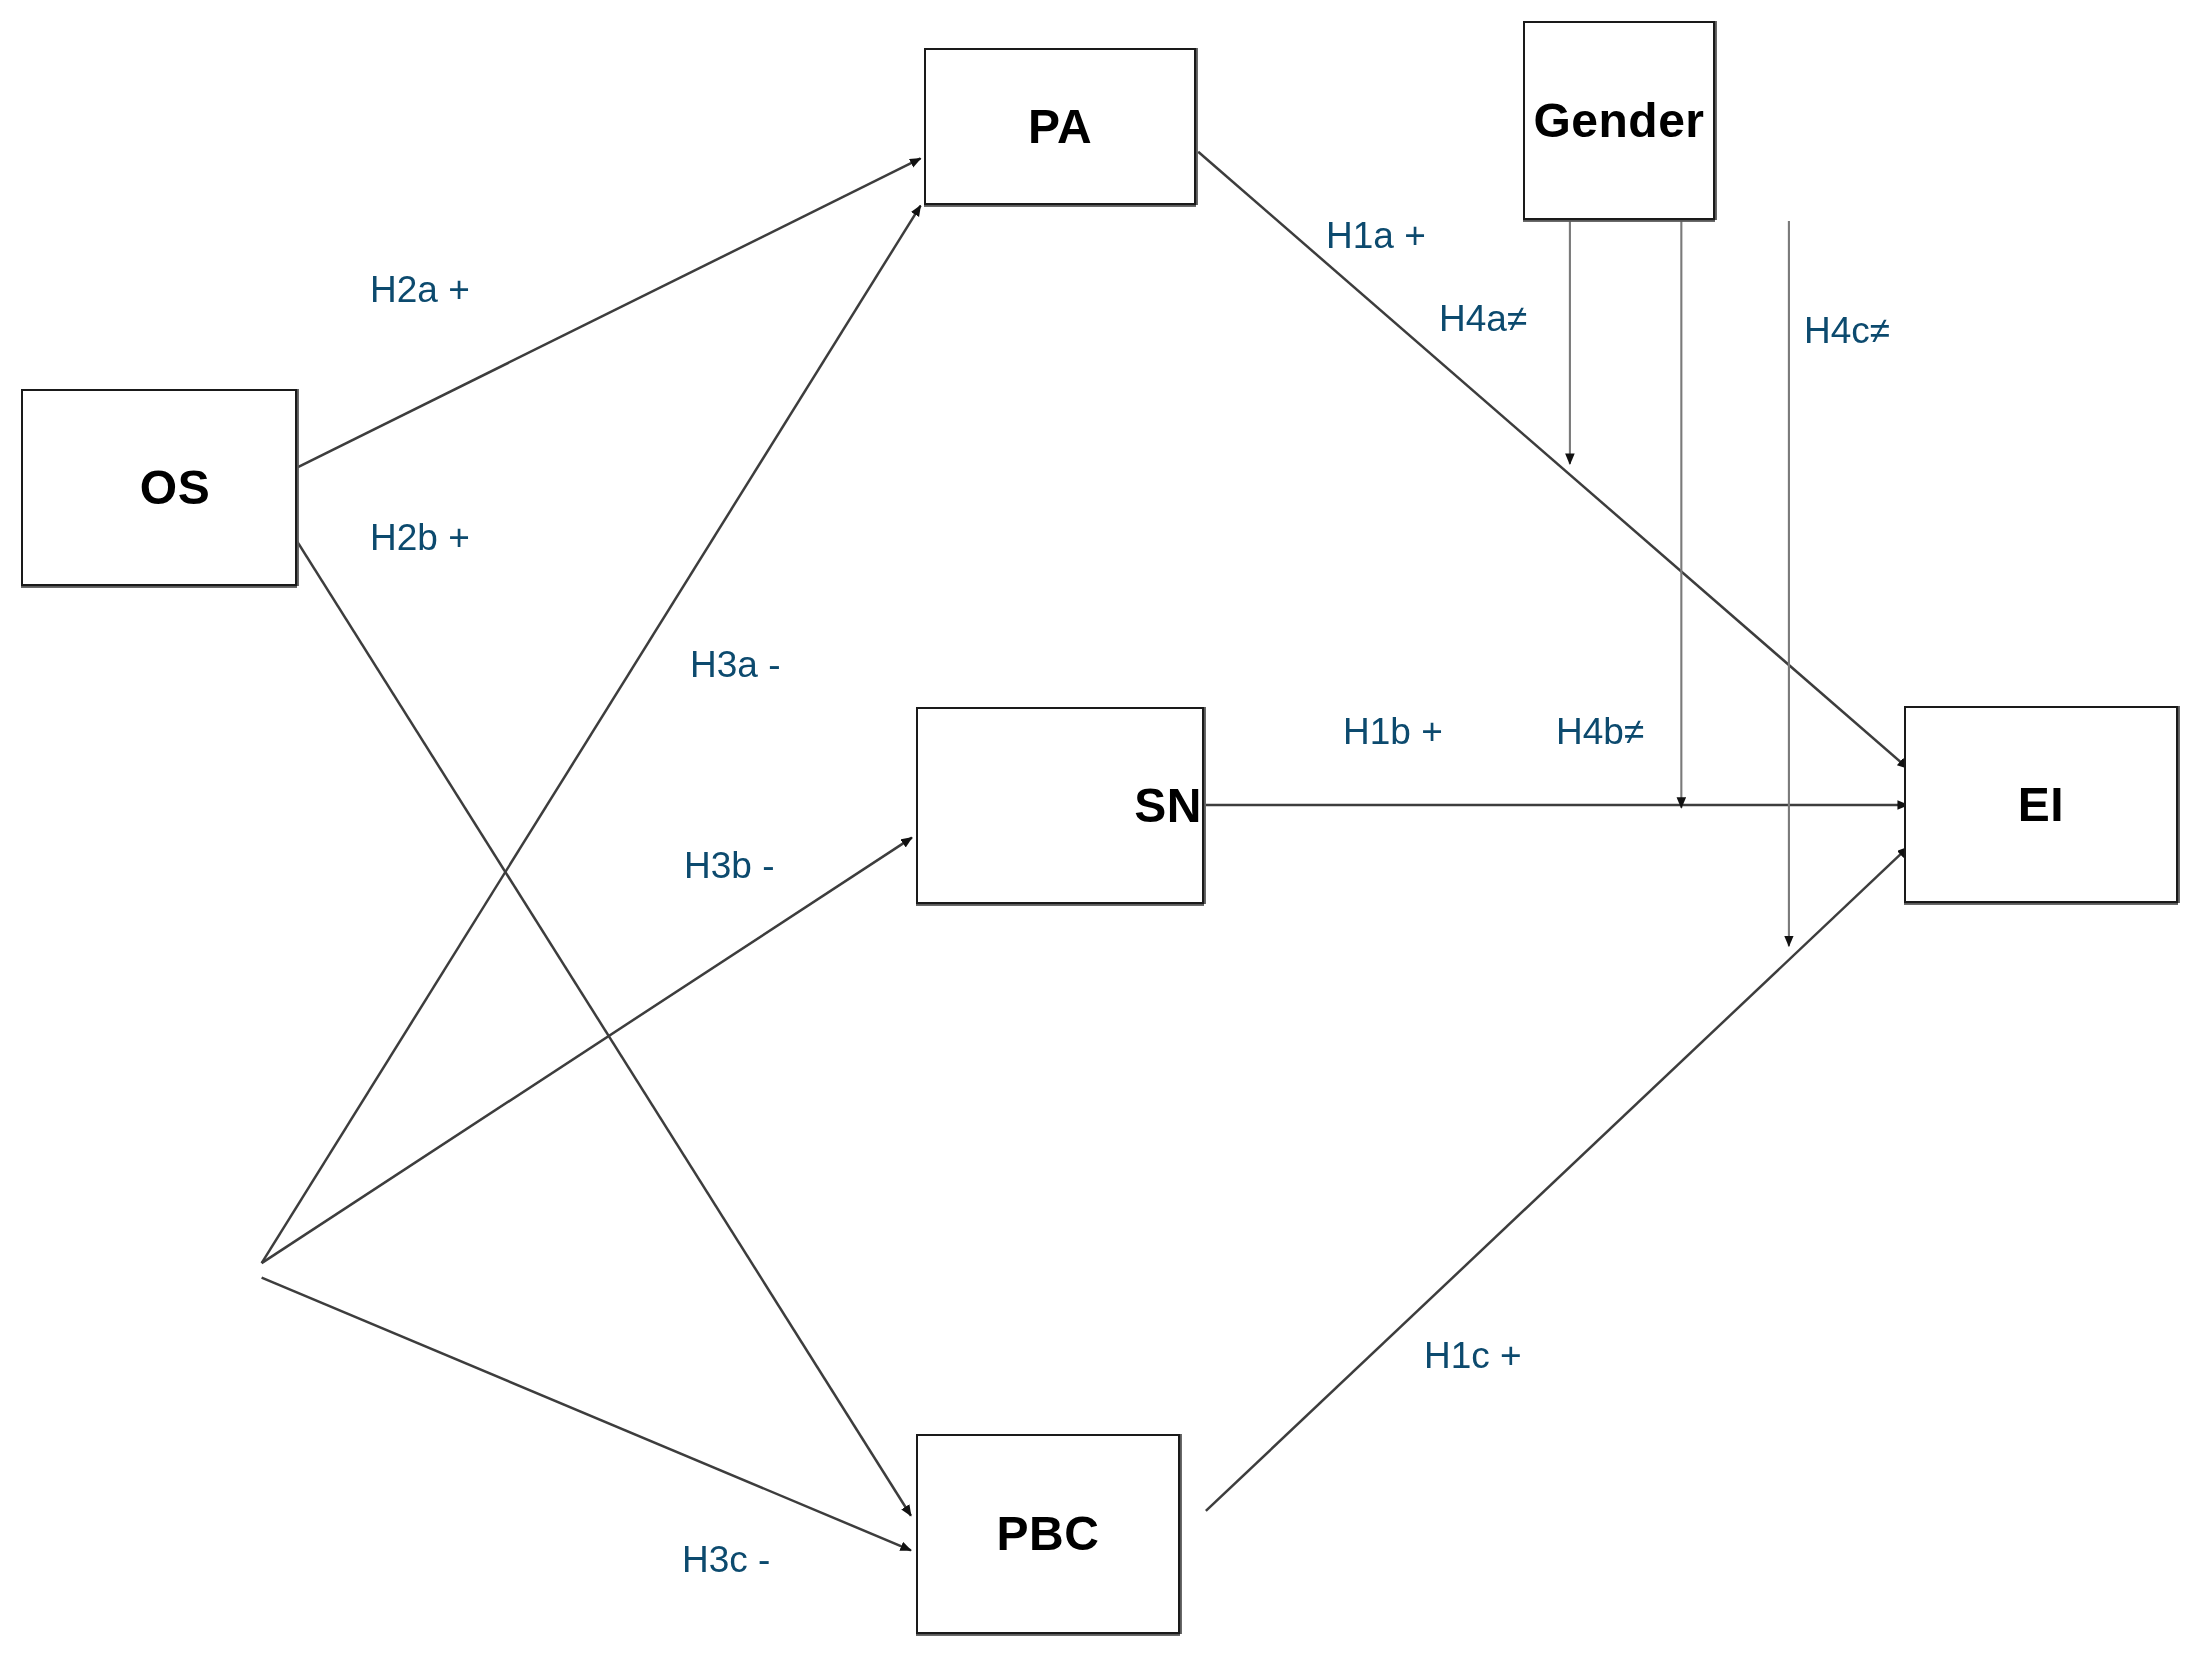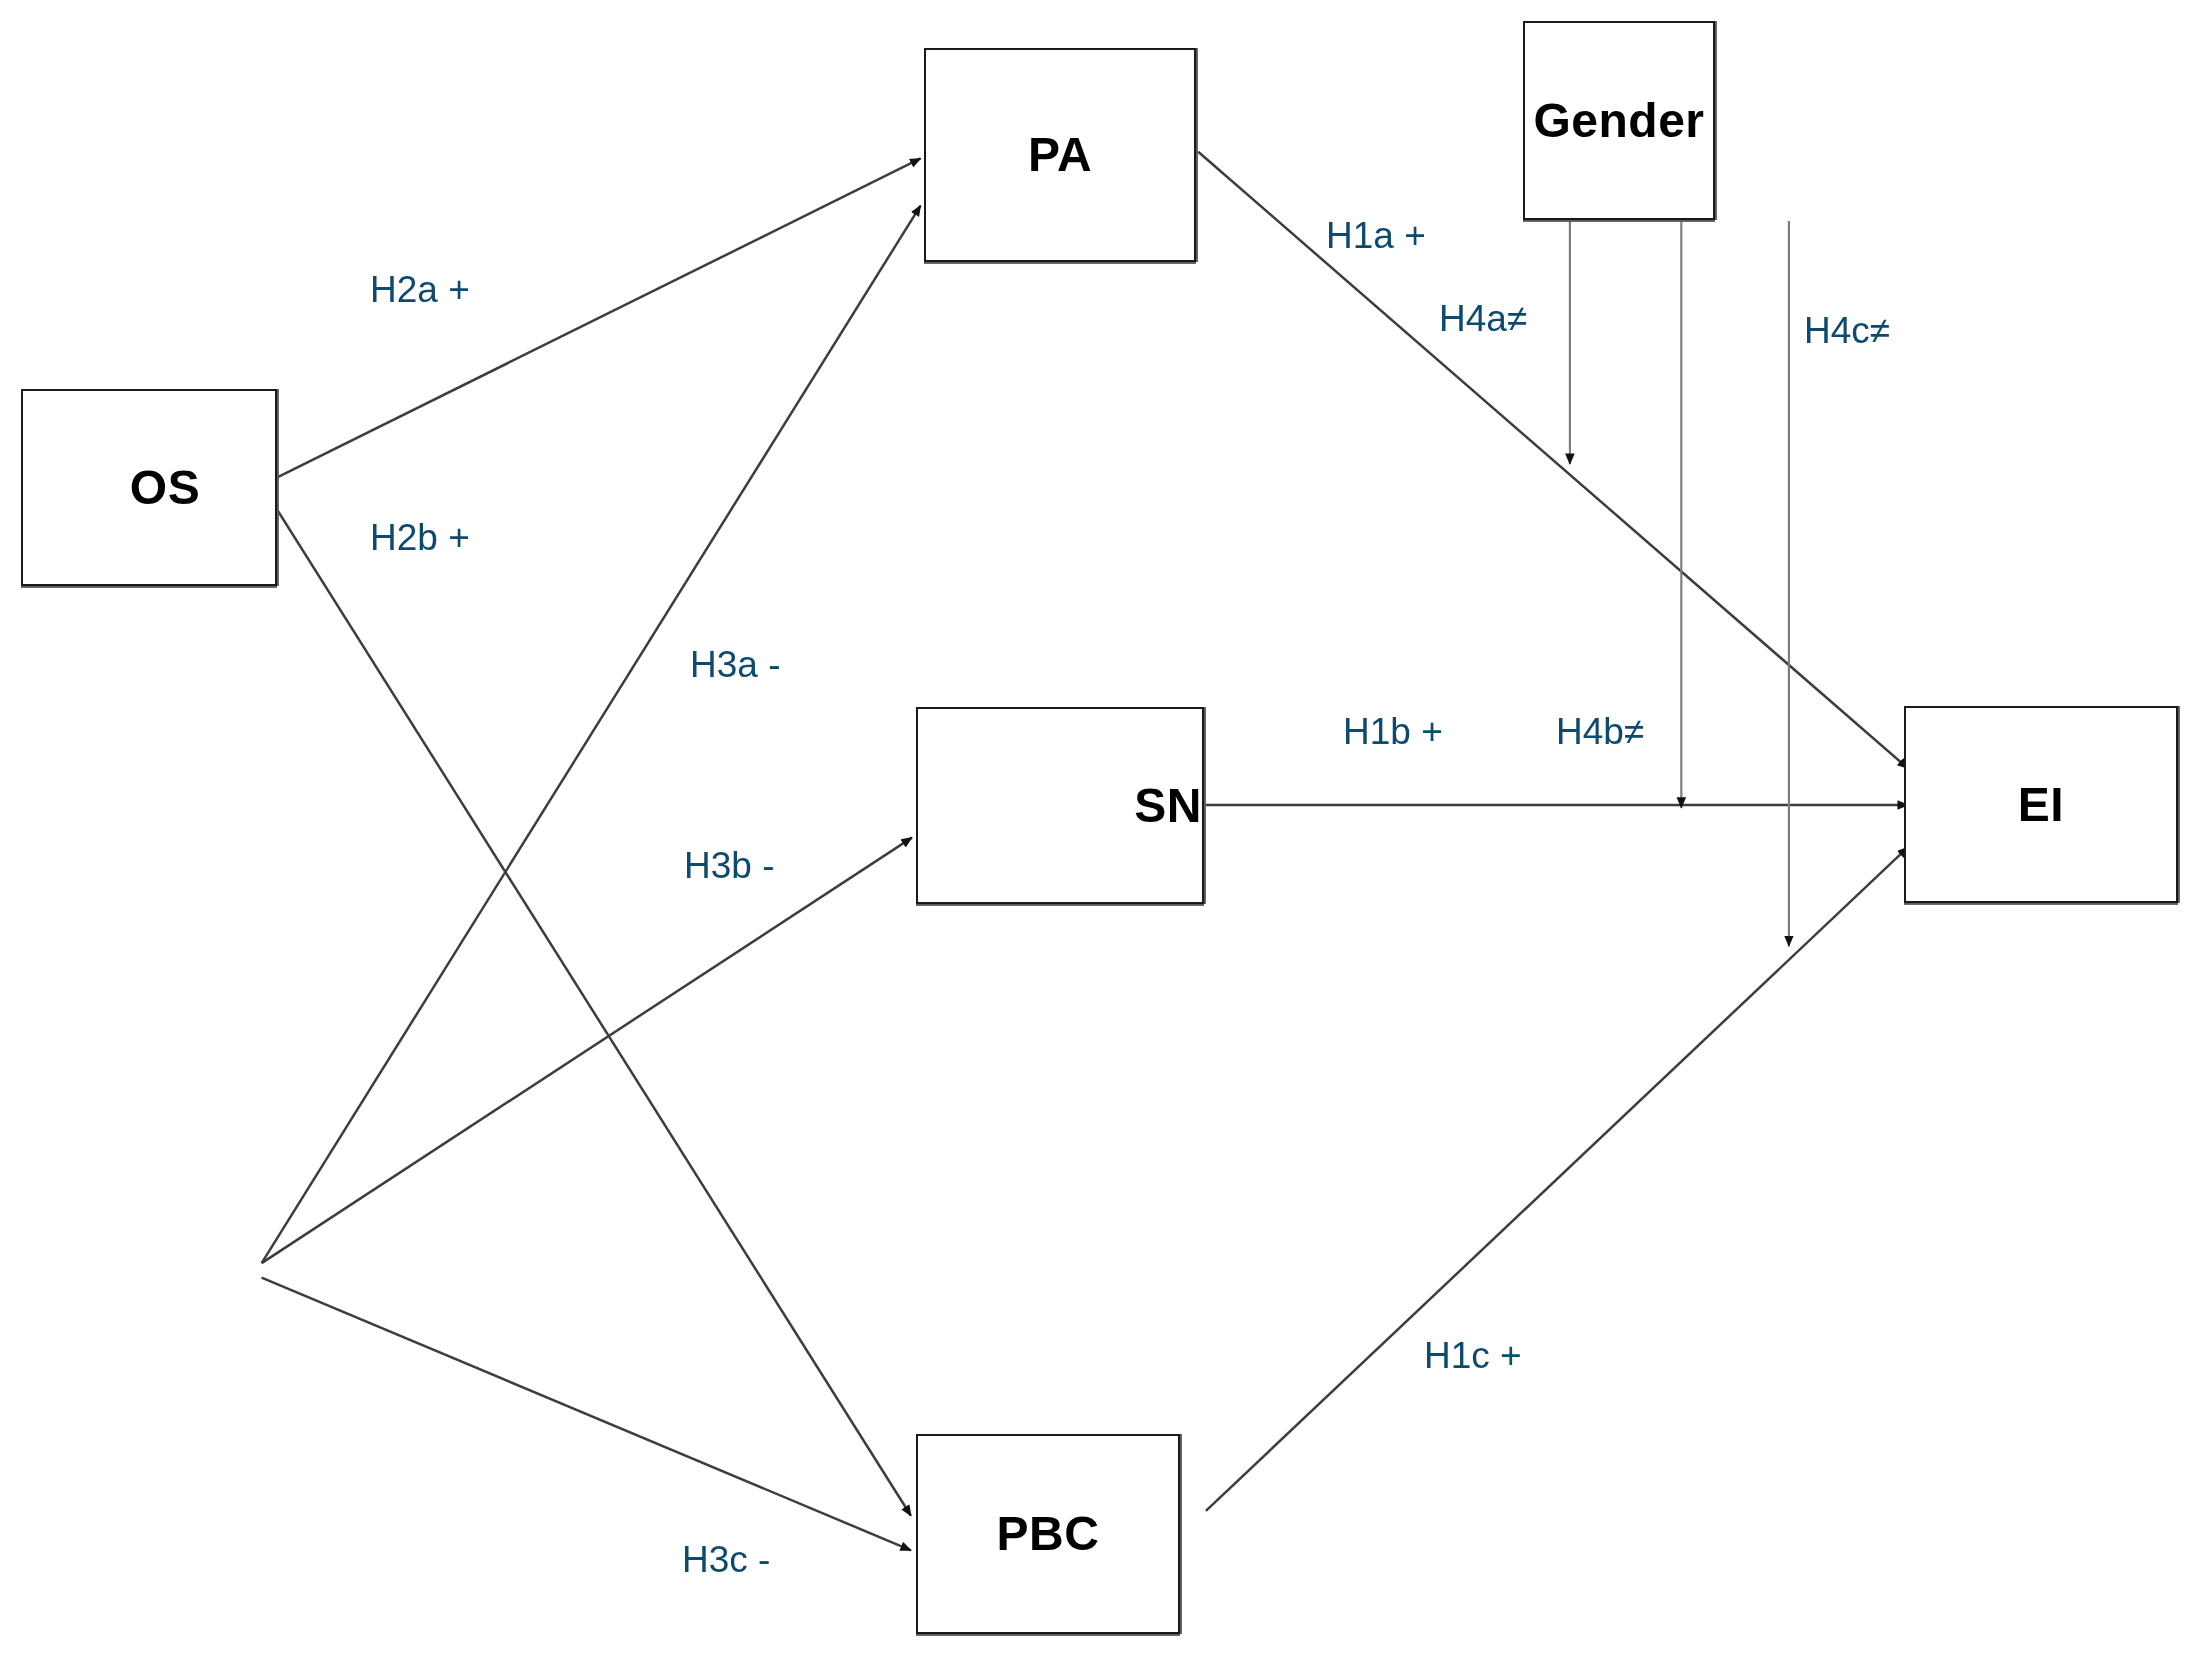--- a/index.html
+++ b/index.html
@@ -84,26 +84,26 @@
 
     <line x1="1255" y1="1573" x2="1986" y2="882" stroke="#3d3d3d" stroke-width="2.6" marker-end="url(#arrow)"></line>
 
     <line x1="1634" y1="230" x2="1634" y2="483" stroke="#7a7a7a" stroke-width="2.2" marker-end="url(#arrow-sm)"></line>
 
     <line x1="1750" y1="230" x2="1750" y2="841" stroke="#7a7a7a" stroke-width="2.2" marker-end="url(#arrow-sm)"></line>
 
     <line x1="1862" y1="230" x2="1862" y2="985" stroke="#7a7a7a" stroke-width="2.2" marker-end="url(#arrow-sm)"></line>
   </svg>
 
-  <div class="node-box" style="left:21px; top:389px; width:256px; height:197px;padding-left:32px;">
+  <div class="node-box" style="left:21px; top:389px; width:276px; height:197px;padding-left:32px;">
     <span class="node-label">OS</span>
   </div>
 
 
-  <div class="node-box" style="left:924px; top:48px; width:272px; height:214px;">
+  <div class="node-box" style="left:924px; top:48px; width:272px; height:157px;">
     <span class="node-label">PA</span>
   </div>
 
   <div class="node-box" style="left:916px; top:707px; width:288px; height:197px;justify-content:flex-end;">
     <span class="node-label">SN</span>
   </div>
 
   <div class="node-box" style="left:916px; top:1434px; width:264px; height:200px;">
     <span class="node-label">PBC</span>
   </div>

